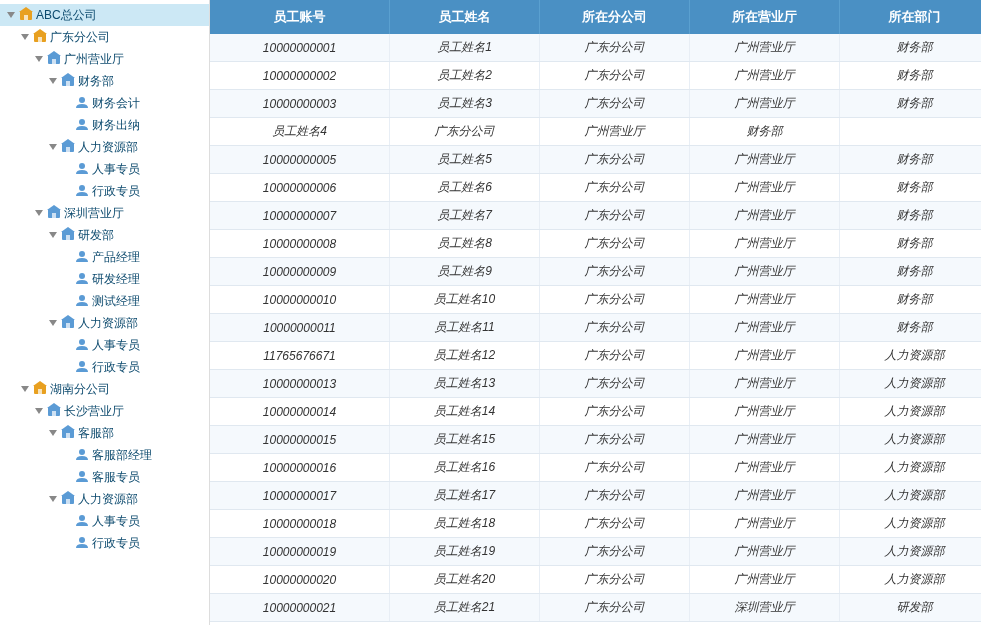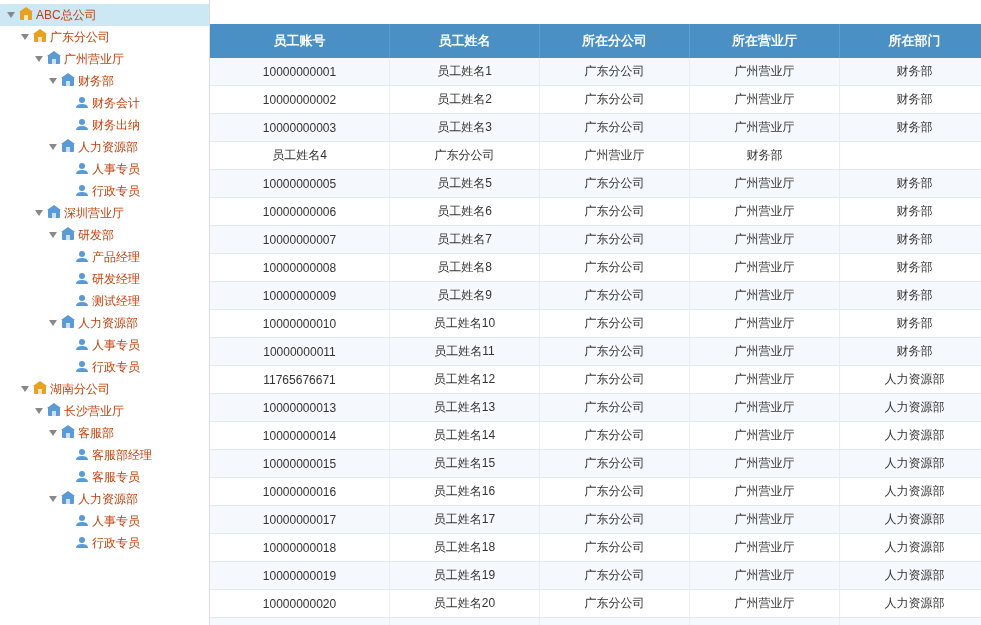--- a/index.html
+++ b/index.html
@@ -23,21 +23,21 @@
       padding: 4px 0;
     }
 
     .tree-node {
       display: flex;
       align-items: center;
       height: 22px;
       padding: 0 4px;
       cursor: pointer;
       white-space: nowrap;
-      color: #c2410c;
+      color: #0c4a6e;
       user-select: none;
     }
     .tree-node.selected { background: #cce8f5; }
 
     .tree-node .indent { display: inline-block; }
     .tree-node .toggle {
       display: inline-block;
       width: 14px;
       text-align: center;
       color: #555;
@@ -51,21 +51,20 @@
       margin-right: 2px;
     }
     .tree-node .label { font-size: 12px; }
 
     
     .right-panel {
       flex: 1;
       display: flex;
       flex-direction: column;
       overflow: hidden;
-      margin-top: 24px;
     }
 
     .table-header {
       display: grid;
       grid-template-columns: 180px 150px 150px 150px 150px 150px;
       background: #4a90c4;
       color: #fff;
       font-weight: bold;
       min-height: 32px;
     }
@@ -76,20 +75,21 @@
       align-items: center;
       justify-content: center;
       font-size: 13px;
     }
 
     
     .table-body {
       flex: 1;
       overflow-y: auto;
       overflow-x: hidden;
+      font-style: italic;
     }
 
     .table-row {
       display: grid;
       grid-template-columns: 180px 150px 150px 150px 150px 150px;
       border-bottom: 1px solid #e0e8f0;
       min-height: 26px;
     }
     .table-row:nth-child(odd) { background: #f5f9fd; }
     .table-row:nth-child(even) { background: #ffffff; }

